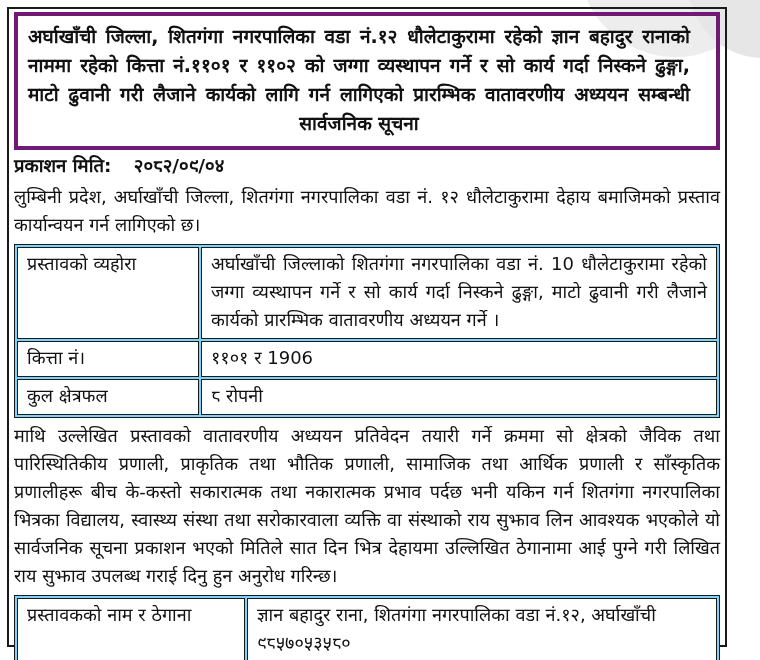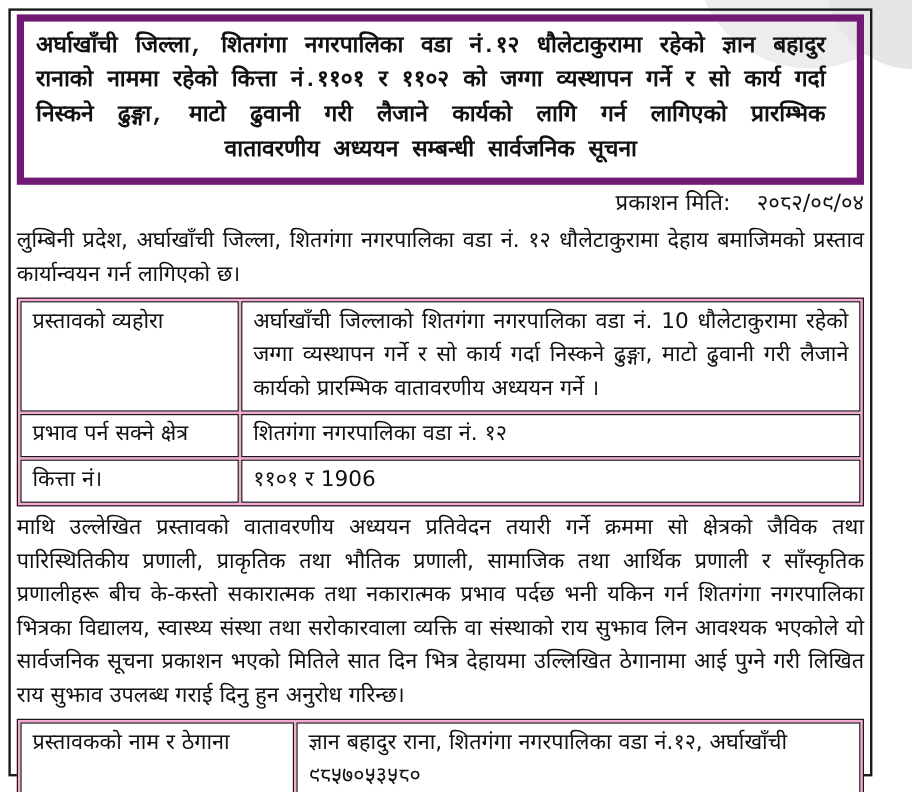--- a/index.html
+++ b/index.html
@@ -21,54 +21,53 @@
   .outer {
     position: absolute; left: 7px; top: 7px;
     width: 720px; height: 640px;
     border: 2px solid #1a1a1a;
     z-index: 1;
     box-sizing: border-box;
     padding: 3px 5px 0 5px;
   }
 
   .title-box {
-    border: 6px solid #701a75;
+    border: 4px solid #701a75;
     padding: 6px 26px 8px 10px;
     font-weight: bold;
     font-size: 19px;
     line-height: 29px;
     text-align: justify;
     text-align-last: center;
-    font-family: Liberation Mono, monospace;
   }
 
   .pub-line {
-    text-align: right;
-    font-weight: normal;
+    text-align: left;
+    font-weight: bold;
     font-size: 18.5px;
     line-height: 26px;
     margin-top: 3px;
   }
   .pub-line .pub-value { margin-left: 16px; }
 
   .para {
     font-size: 18px;
     line-height: 28px;
     text-align: justify;
     margin-top: 4px;
   }
 
   table.notice-table {
     border-collapse: separate;
     border-spacing: 2px;
     border: 1.5px solid #1a1a1a;
     width: 100%;
     box-sizing: border-box;
     margin-top: 5px;
-    background: #f9a8d4;
+    background: #7dd3fc;
   }
   table.notice-table td {
     border: 1.3px solid #1a1a1a;
     padding: 2px 9px 4px 9px;
     font-size: 18px;
     line-height: 28px;
     vertical-align: top;
     background: #ffffff;
   }
   table.t1 td.label-cell { width: 162px; }
@@ -95,26 +94,26 @@
 
     <div class="para">लुम्बिनी प्रदेश, अर्घाखाँची जिल्ला, शितगंगा नगरपालिका वडा नं. १२ धौलेटाकुरामा देहाय बमाजिमको प्रस्ताव कार्यान्वयन गर्न लागिएको छ।</div>
 
     <table class="notice-table t1">
       <tbody>
         <tr>
           <td class="label-cell">प्रस्तावको व्यहोरा</td>
           <td class="value-cell justified">अर्घाखाँची जिल्लाको शितगंगा नगरपालिका वडा नं. 10 धौलेटाकुरामा रहेको जग्गा व्यस्थापन गर्ने र सो कार्य गर्दा निस्कने ढुङ्गा, माटो ढुवानी गरी लैजाने कार्यको प्रारम्भिक वातावरणीय अध्ययन गर्ने ।</td>
         </tr>
         <tr>
-          <td class="label-cell">प्रभाव पर्न सक्ने क्षेत्र</td>
-          <td class="value-cell">शितगंगा नगरपालिका वडा नं. १२</td>
+          <td class="label-cell">कित्ता नं।</td>
+          <td class="value-cell">११०१ र 1906</td>
         </tr>
         <tr>
-          <td class="label-cell">कित्ता नं।</td>
-          <td class="value-cell">११०१ र 1906</td>
+          <td class="label-cell">कुल क्षेत्रफल</td>
+          <td class="value-cell">८ रोपनी</td>
         </tr>
       </tbody>
     </table>
 
     <div class="para">माथि उल्लेखित प्रस्तावको वातावरणीय अध्ययन प्रतिवेदन तयारी गर्ने क्रममा सो क्षेत्रको जैविक तथा पारिस्थितिकीय प्रणाली, प्राकृतिक तथा भौतिक प्रणाली, सामाजिक तथा आर्थिक प्रणाली र साँस्कृतिक प्रणालीहरू बीच के-कस्तो सकारात्मक तथा नकारात्मक प्रभाव पर्दछ भनी यकिन गर्न शितगंगा नगरपालिका भित्रका विद्यालय, स्वास्थ्य संस्था तथा सरोकारवाला व्यक्ति वा संस्थाको राय सुझाव लिन आवश्यक भएकोले यो सार्वजनिक सूचना प्रकाशन भएको मितिले सात दिन भित्र देहायमा उल्लिखित ठेगानामा आई पुग्ने गरी लिखित राय सुझाव उपलब्ध गराई दिनु हुन अनुरोध गरिन्छ।</div>
 
     <table class="notice-table t2">
       <tbody>
         <tr>
           <td class="label-cell">प्रस्तावकको नाम र ठेगाना</td>

